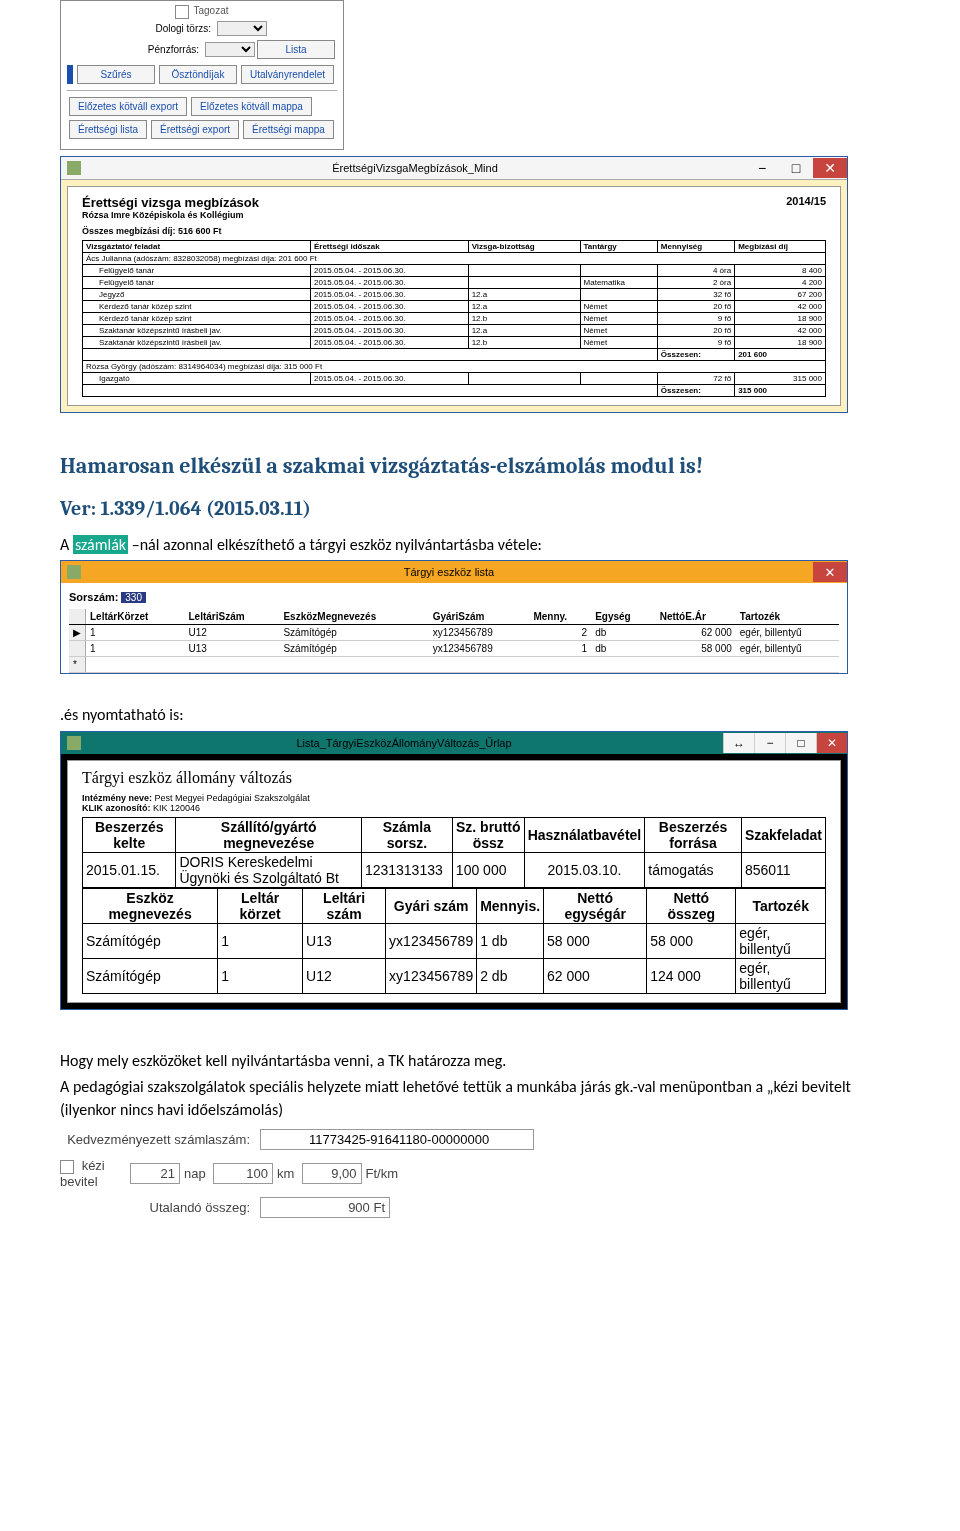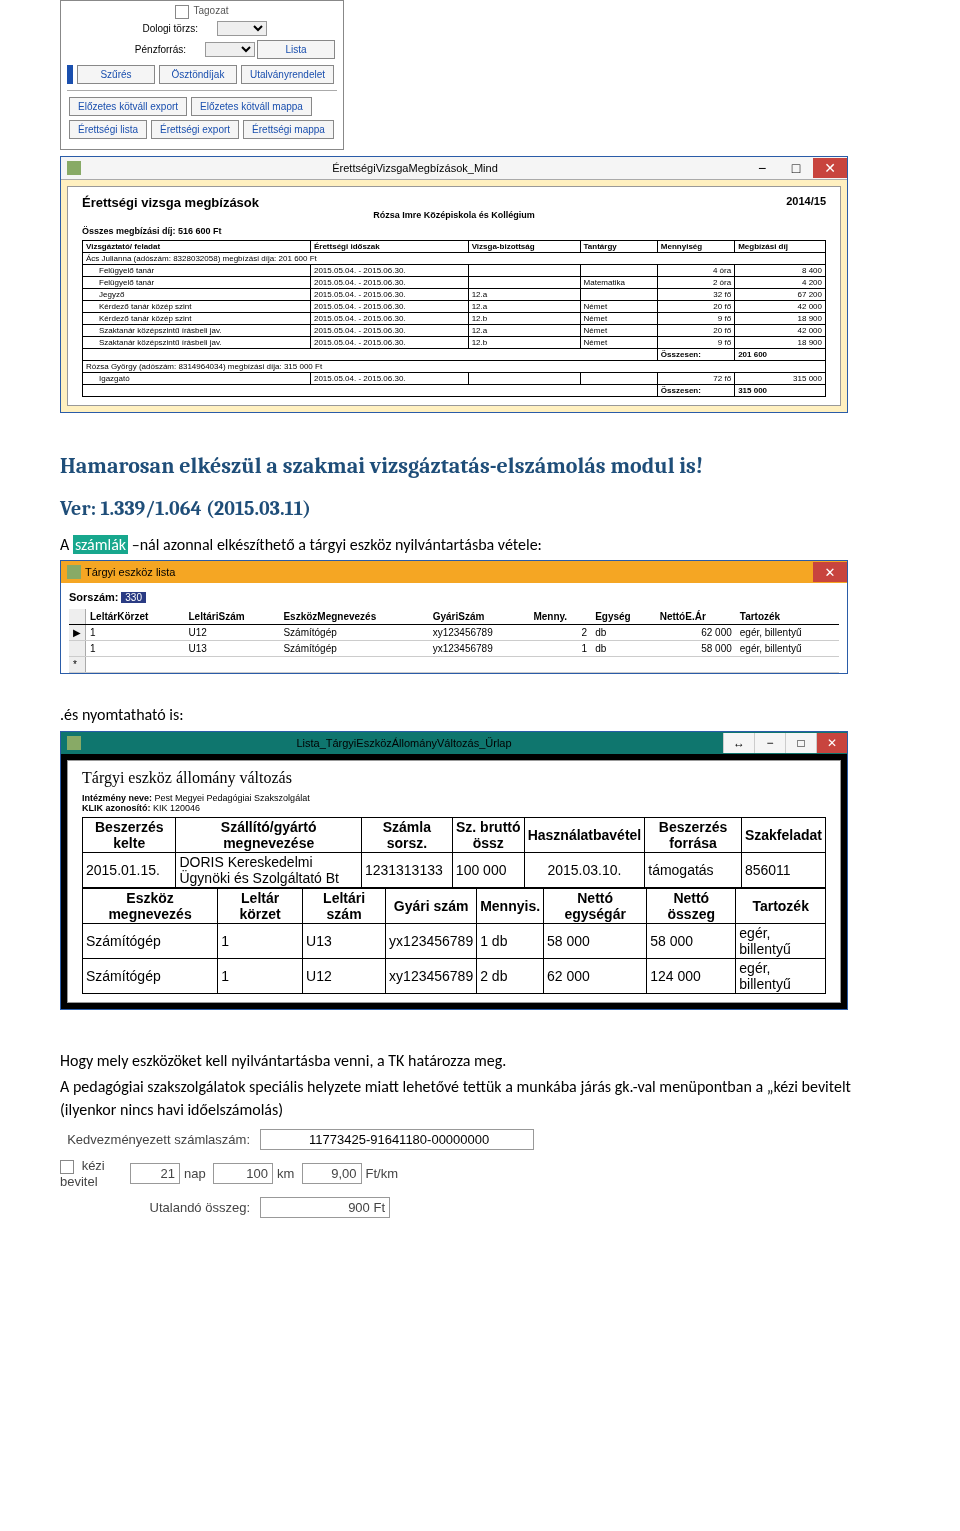--- a/index.html
+++ b/index.html
@@ -16,21 +16,21 @@
     margin: 0 0 0 60px;
     background: #fff;
     padding: 4px 6px 8px 6px;
   }
   .form-row {
     display: flex;
     align-items: center;
     justify-content: flex-end;
     margin: 2px 0;
   }
-  .form-row label { font-size: 10px; margin-right: 19px; flex: 1; text-align: right; }
+  .form-row label { font-size: 10px; margin-right: 6px; flex: 1; text-align: right; }
   .form-row select { width: 50px; font-size: 10px; border: 1px solid #999; }
   .btn {
     display: inline-flex;
     align-items: center;
     justify-content: center;
     font-size: 10px;
     padding: 3px 8px;
     background: #f5f5f5;
     border: 1px solid #888;
     margin: 2px;
@@ -65,21 +65,21 @@
     padding: 6px;
   }
   .client-inner {
     background: #fff;
     border: 1px solid #999;
     padding: 8px 14px;
     font-size: 10px;
   }
   .report-title { font-size: 13px; font-weight: bold; float: left; }
   .report-right { float: right; font-size: 11px; font-weight: bold; }
-  .report-center { clear: both; text-align: center; font-size: 9px; font-weight: bold; margin: 2px 0 6px; }
+  .report-center { clear: both; text-align: left; font-size: 9px; font-weight: bold; margin: 2px 0 6px; }
   .sum-line { font-size: 9px; font-weight: bold; margin: 4px 0 4px; clear: both; }
   table.report {
     width: 100%;
     border-collapse: collapse;
     font-size: 8px;
   }
   table.report th, table.report td {
     border: 1px solid #000;
     padding: 1px 3px;
     text-align: left;
@@ -109,21 +109,21 @@
 
   
   .tel-window { border: 1px solid #2a5ca8; margin: 4px 60px 0; width: 786px; }
   .tel-title {
     background: #f5a623;
     display: flex;
     align-items: center;
     font-size: 11px;
   }
   .tel-title .ic { width:14px; height:14px; background:#8a6; margin:4px 4px 4px 6px; }
-  .tel-title .t { flex:1; text-align:left; padding:4px 0; }
+  .tel-title .t { flex:1; text-align:center; padding:4px 0; }
   .tel-title .x { width:34px; height:20px; background:#c8443e; color:#fff; display:flex; align-items:center; justify-content:center; font-size:13px; }
   .tel-body { background:#fff; padding:4px 8px 0; font-size:10px; }
   .sorszam { margin:4px 0 6px; }
   .sorszam b { font-size:11px; }
   .sorszam .val { background:#2a3b83; color:#fff; padding:0 4px; }
   table.grid {
     width:100%;
     border-collapse:collapse;
     font-size:10px;
   }

